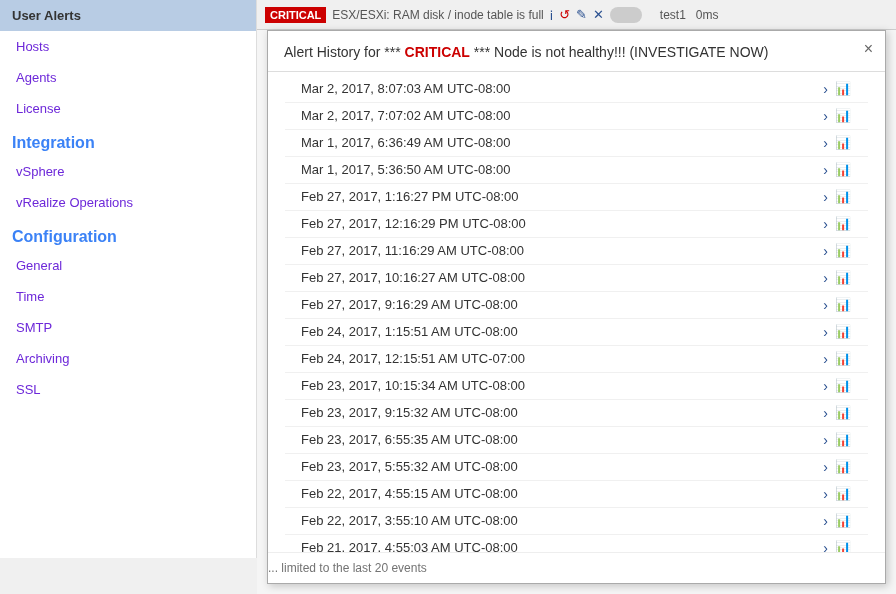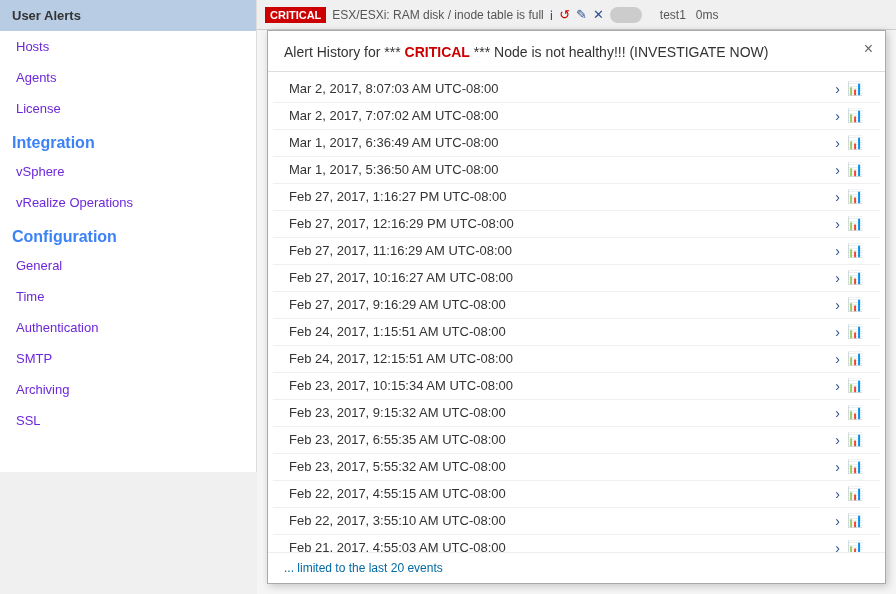--- a/index.html
+++ b/index.html
@@ -12,21 +12,21 @@
       overflow: hidden;
       display: flex;
     }
 
     
     #sidebar {
       width: 257px;
       min-width: 257px;
       background: #fff;
       border-right: 1px solid #ddd;
-      height: 472px;
+      height: 558px;
       overflow-y: auto;
     }
 
     .sidebar-section-header {
       padding: 8px 12px;
       font-size: 13px;
       font-weight: bold;
       color: #333;
       background: #b8cce4;
     }
@@ -108,21 +108,21 @@
       font-size: 16px;
       color: #666;
       background: none;
       border: none;
       line-height: 1;
     }
 
     #modal-body {
       flex: 1;
       overflow-y: auto;
-      padding: 4px 5px;
+      padding: 4px 17px;
     }
 
     .alert-row {
       display: flex;
       align-items: center;
       padding: 5px 16px;
       border-bottom: 1px solid #f0f0f0;
       cursor: pointer;
     }
 
@@ -137,23 +137,23 @@
       font-size: 14px;
       margin-right: 8px;
     }
 
     .alert-icon {
       color: #666;
       font-size: 14px;
     }
 
     #modal-footer {
-      padding: 8px 16px;
+      padding: 8px 0;
       font-size: 12px;
-      color: #0369a1;
+      color: #737373;
       border-top: 1px solid #eee;
     }
 
     
     .top-bar-critical {
       background: #cc0000;
       color: #fff;
       padding: 2px 5px;
       font-size: 11px;
       font-weight: bold;
@@ -192,21 +192,20 @@
     <div class="sidebar-section-header">User Alerts</div>
     <div class="sidebar-item">Hosts</div>
     <div class="sidebar-item">Agents</div>
     <div class="sidebar-item">License</div>
     <div class="sidebar-group-label">Integration</div>
     <div class="sidebar-item">vSphere</div>
     <div class="sidebar-item">vRealize Operations</div>
     <div class="sidebar-group-label">Configuration</div>
     <div class="sidebar-item">General</div>
     <div class="sidebar-item">Time</div>
-    <div class="sidebar-item">Authentication</div>
     <div class="sidebar-item">SMTP</div>
     <div class="sidebar-item">Archiving</div>
     <div class="sidebar-item">SSL</div>
   </div>
 
 <div id="main">
 
   <div id="top-bar">
     <span class="top-bar-critical">CRITICAL</span>
     <span class="top-bar-text">ESX/ESXi: RAM disk / inode table is full</span>
@@ -271,21 +270,21 @@
           <span class="alert-timestamp">Feb 27, 2017, 9:16:29 AM UTC-08:00</span>
           <span class="alert-chevron">›</span>
           <span class="alert-icon" style="font-size: 13px;">📊</span>
         </div>
         <div class="alert-row">
           <span class="alert-timestamp">Feb 24, 2017, 1:15:51 AM UTC-08:00</span>
           <span class="alert-chevron">›</span>
           <span class="alert-icon" style="font-size: 13px;">📊</span>
         </div>
         <div class="alert-row">
-          <span class="alert-timestamp">Feb 24, 2017, 12:15:51 AM UTC-08:00</span>
+          <span class="alert-timestamp">Feb 24, 2017, 12:15:51 AM UTC-07:00</span>
           <span class="alert-chevron">›</span>
           <span class="alert-icon" style="font-size: 13px;">📊</span>
         </div>
         <div class="alert-row">
           <span class="alert-timestamp">Feb 23, 2017, 10:15:34 AM UTC-08:00</span>
           <span class="alert-chevron">›</span>
           <span class="alert-icon" style="font-size: 13px;">📊</span>
         </div>
         <div class="alert-row">
           <span class="alert-timestamp">Feb 23, 2017, 9:15:32 AM UTC-08:00</span>

